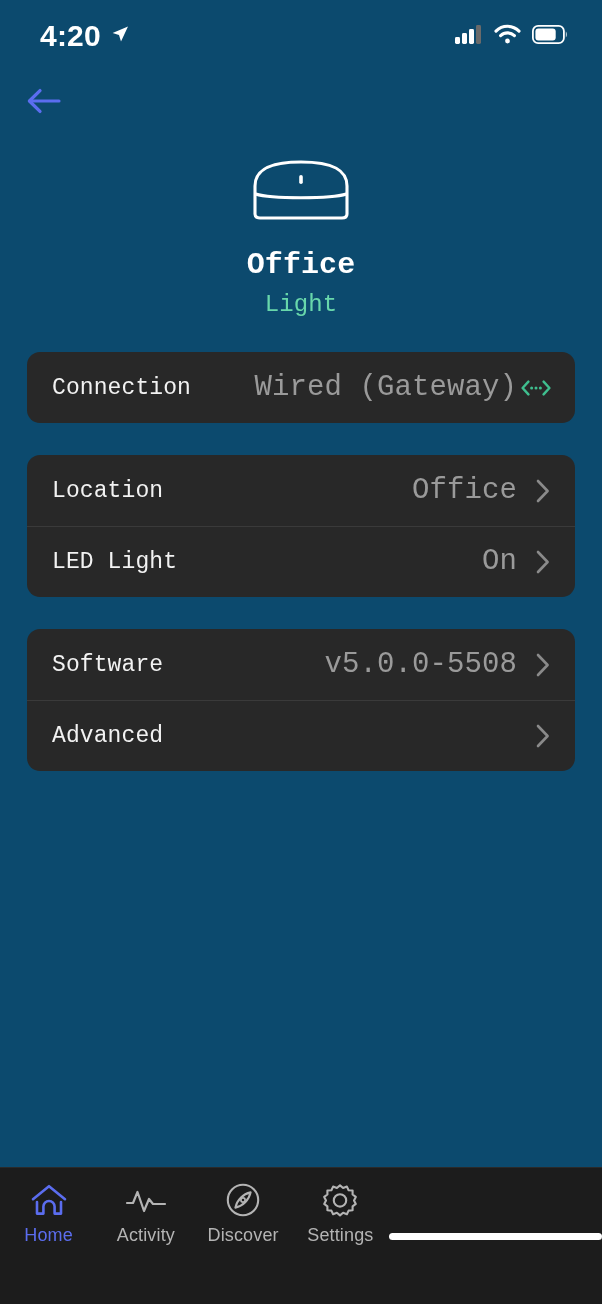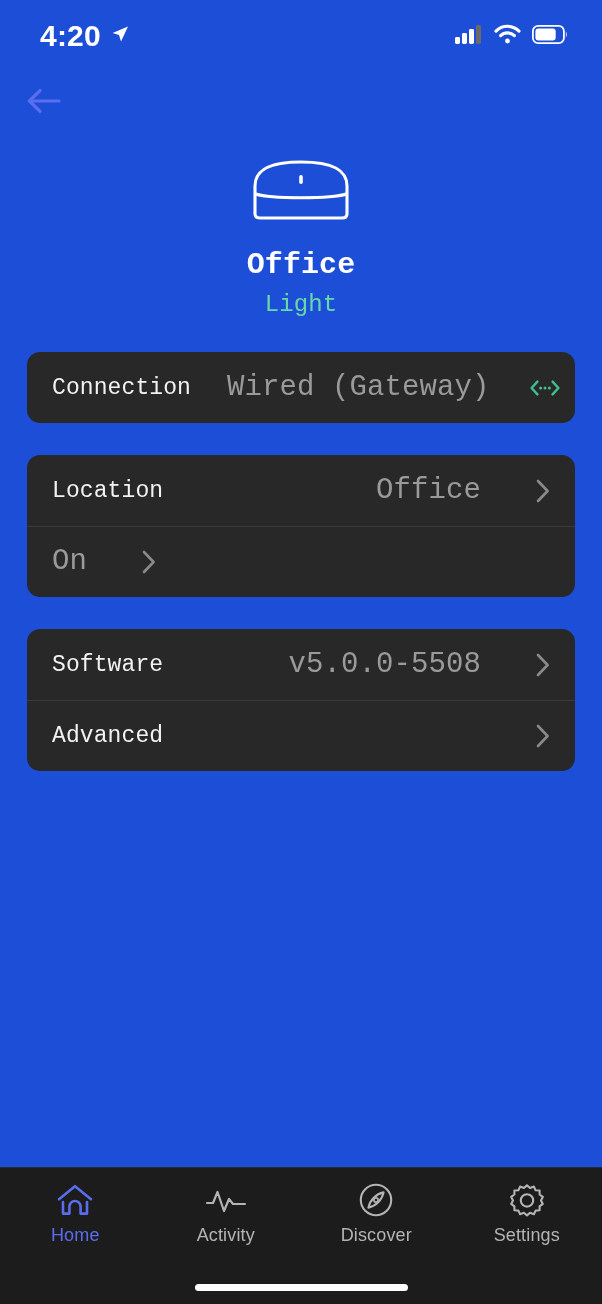--- a/index.html
+++ b/index.html
@@ -6,21 +6,21 @@
   html, body {
     width:602px; height:1304px;
     background:#0e0e0e;
     font-family:"Liberation Sans", sans-serif;
     -webkit-font-smoothing:antialiased;
     overflow:hidden;
   }
   .phone {
     position:relative;
     width:602px; height:1304px;
-    background:#1d4ed8;
+    background:#0c4a6e;
     display:flex; flex-direction:column;
   }
 
   
   .statusbar {
     height:72px; flex:0 0 72px;
     display:flex; align-items:center; justify-content:space-between;
     padding:0 34px 0 40px;
   }
   .sb-left { display:flex; align-items:center; gap:9px; }
@@ -68,21 +68,20 @@
   }
   .card + .card { margin-top:32px; }
   .cards-wrap { margin-top:34px; }
 
   .row {
     height:71px;
     display:flex; align-items:center;
     padding:0 24px 0 25px;
     cursor:pointer;
     position:relative;
-    gap:36px;
   }
   .row + .row::before {
     content:"";
     position:absolute; left:0; right:0; top:0;
     height:1px; background:#3a3a3a;
   }
   .row-label {
     color:#f2f2f2; font-size:23px; font-weight:400; letter-spacing:0.1px;
     flex:1 1 auto; white-space:nowrap;
   }
@@ -94,21 +93,21 @@
     width:34px; display:flex; align-items:center; justify-content:flex-end;
     flex:0 0 34px;
   }
   .chev { display:block; }
 
   
   .tabbar {
     flex:0 0 137px;
     background:#1c1c1c;
     border-top:1px solid #2a2a2a;
-    display:flex; flex-direction:column;
+    display:flex; flex-direction:row;
   }
   .tabs {
     flex:1 1 auto;
     display:flex; align-items:flex-start; justify-content:space-around;
     padding-top:14px;
   }
   .tab {
     width:25%;
     display:flex; flex-direction:column; align-items:center; gap:7px;
     cursor:pointer;
@@ -212,20 +211,21 @@
         <div class="row">
           <span class="row-label">Location</span>
           <span class="row-value">Office</span>
           <span class="row-acc">
             <svg class="chev" width="16" height="26" viewBox="0 0 16 26">
               <path d="M3 3 L12.6 13 L3 23" stroke="#8a8a8a" stroke-width="2.6" fill="none" stroke-linecap="round" stroke-linejoin="round"></path>
             </svg>
           </span>
         </div>
         <div class="row">
+          <span class="row-label">LED Light</span>
           <span class="row-value">On</span>
           <span class="row-acc">
             <svg class="chev" width="16" height="26" viewBox="0 0 16 26">
               <path d="M3 3 L12.6 13 L3 23" stroke="#8a8a8a" stroke-width="2.6" fill="none" stroke-linecap="round" stroke-linejoin="round"></path>
             </svg>
           </span>
         </div>
       </div>
 
       <div class="card">

